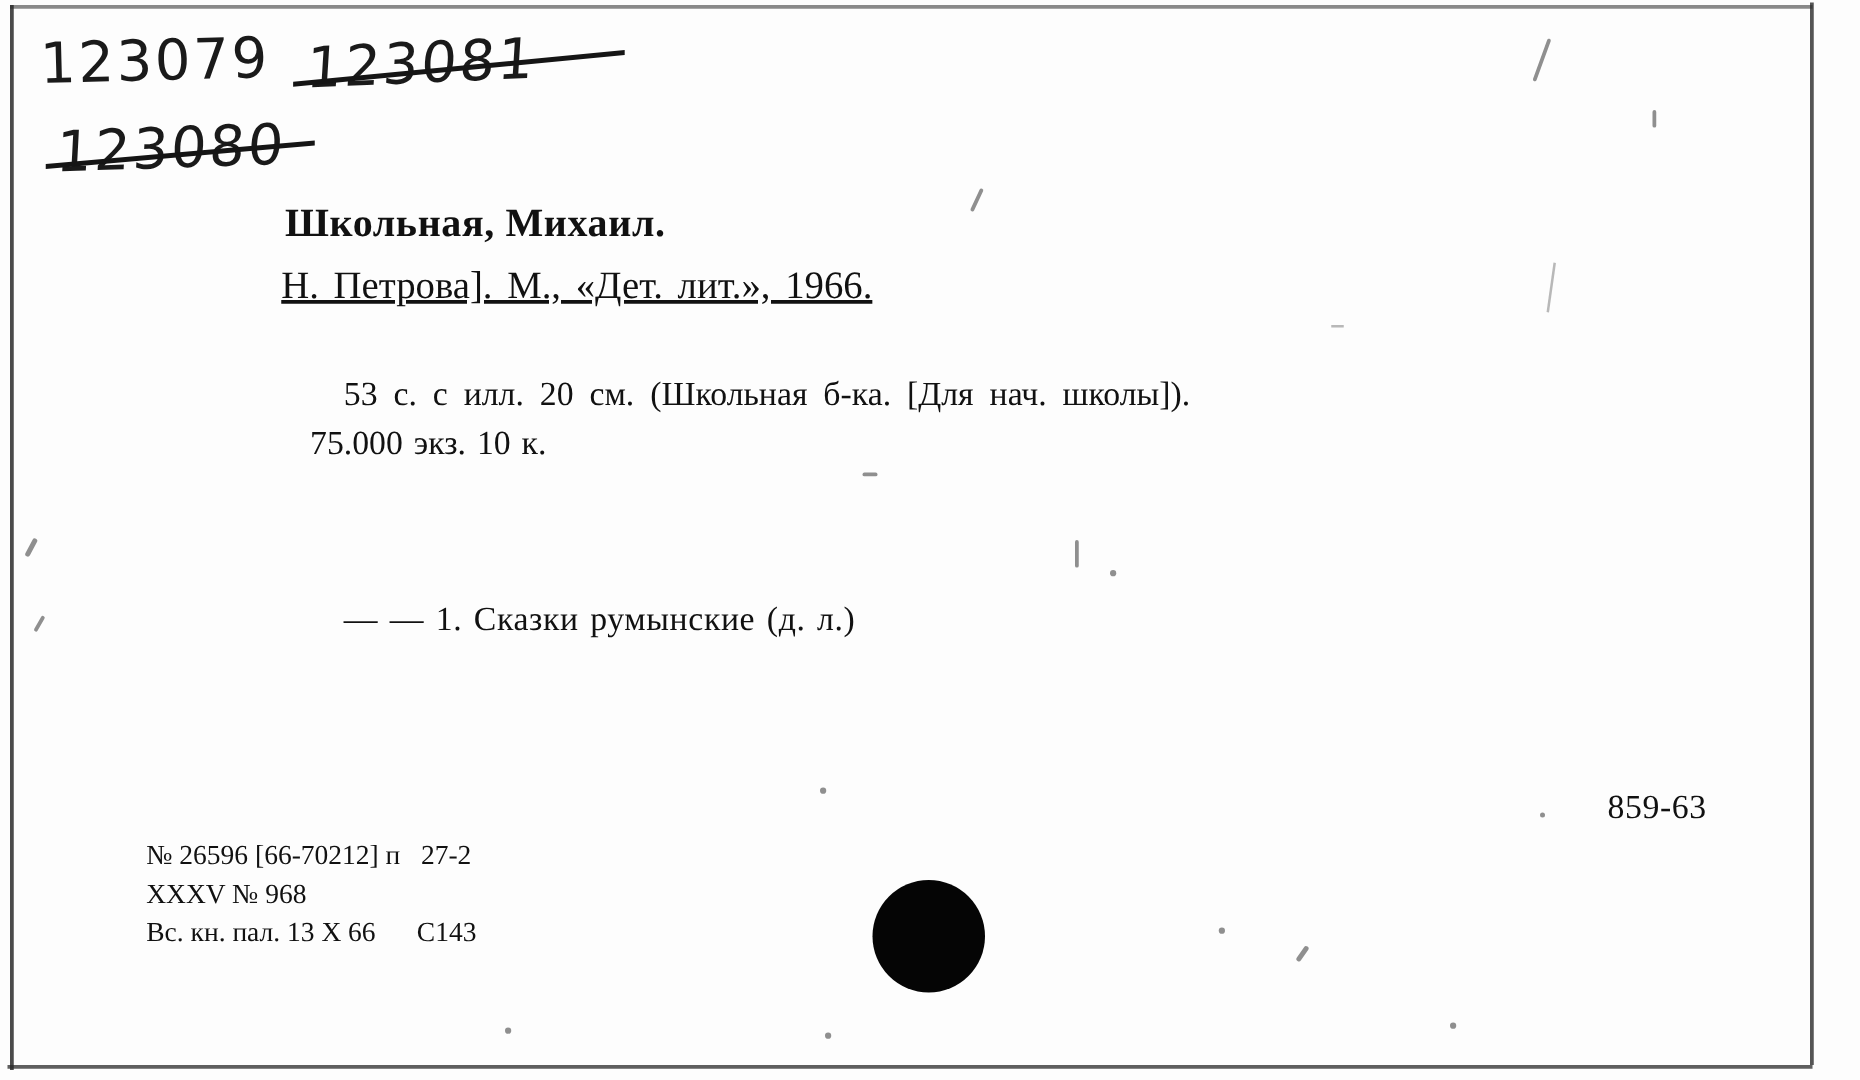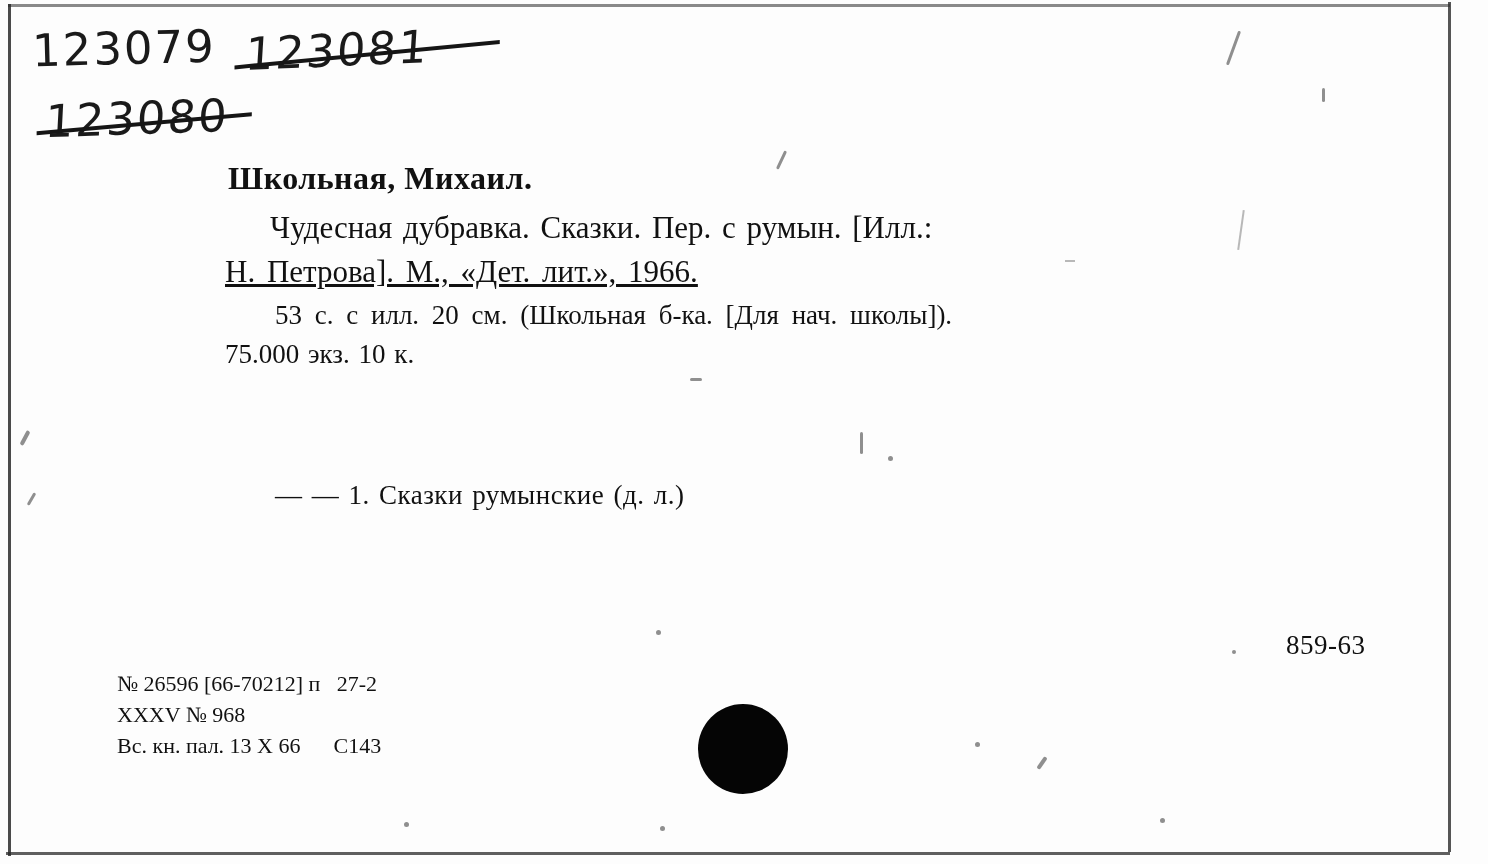--- a/index.html
+++ b/index.html
@@ -134,20 +134,21 @@
     line-height: 1.45;
   }
   .collation-line-1 {
     display: block;
     text-indent: 50px;
     word-spacing: 6px;
   }
   .collation-line-2 {
     display: block;
     word-spacing: 2px;
+    margin-left: 23px;
   }
 
   
   .tracing {
     position: absolute;
     left: 275px;
     top: 480px;
     font-size: 27px;
     letter-spacing: 0.5px;
     word-spacing: 2px;
@@ -217,21 +218,20 @@
   </div>
 
   <div class="handwriting" id="hand-3">
     <span>123080</span>
     <span class="strike"></span>
   </div>
 
   <div class="author">Школьная, Михаил.</div>
 
   <div class="title-block">
-    <span class="title-line-1">Чудесная дубравка. Сказки. Пер.  с  румын.  [Илл.:</span>
     <span class="title-line-2">Н. Петрова].      М., «Дет. лит.», 1966.</span>
   </div>
 
   <div class="collation">
     <span class="collation-line-1">53 с. с илл.     20 см.     (Школьная б-ка.  [Для нач.  школы]).</span>
     <span class="collation-line-2">75.000 экз. 10 к.</span>
   </div>
 
   <div class="tracing">— — 1. Сказки румынские (д. л.)</div>
 

